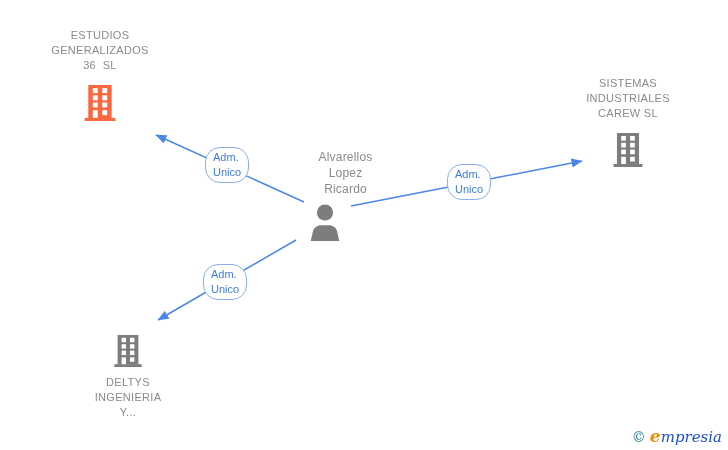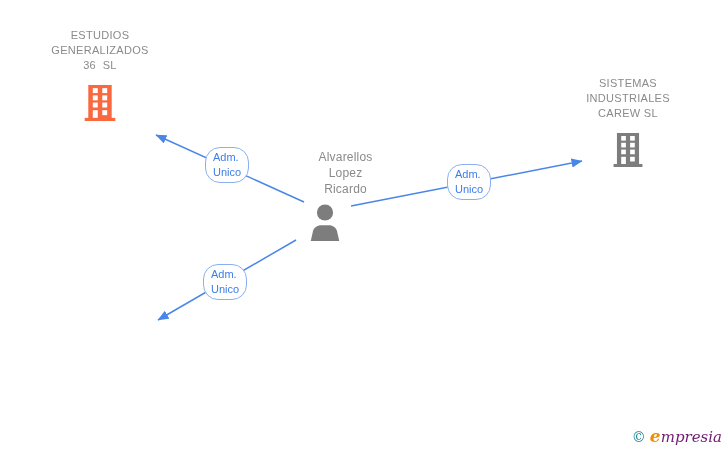--- a/index.html
+++ b/index.html
@@ -25,21 +25,21 @@
     border:1.5px solid #8ab0f2; border-radius:15px;
     color:#3d7de8; font-size:11px; line-height:15px;
     padding:2px 7px 2px 7px; white-space:pre-wrap; text-align:left;
   }
   .footer-logo {
     position:absolute; right:6px; bottom:4px; z-index:2;
     font-family:"DejaVu Serif", serif; font-size:15px; cursor:pointer;
   }
   .footer-logo .copy   { color:#1f8294; font-style:normal; font-size:14px; margin-right:4px; }
   .footer-logo .brand-i{ color:#f08c00; font-style:italic; font-weight:bold; font-size:17px; }
-  .footer-logo .brand-r{ color:#701a75; font-style:italic; }
+  .footer-logo .brand-r{ color:#1d4ed8; font-style:italic; }
 </style>
 </head>
 <body>
 
 <div class="canvas">
 
   <svg class="lines" width="728" height="450">
     <defs>
       <marker id="arrow" markerUnits="userSpaceOnUse" markerWidth="12" markerHeight="10" refX="10.5" refY="4.5" orient="auto">
         <path d="M0,0 L11,4.5 L0,9 Z" fill="#4a86e8"></path>
@@ -95,20 +95,39 @@
 Lopez
 Ricardo</div>
     <div class="node-icon icon-gray" style="margin-top:6px;">
       <svg width="40" height="38" viewBox="0 0 40 40">
         <circle class="fillpart" cx="20" cy="10" r="8.5"></circle>
         <path class="fillpart" d="M5 40 L7.5 29 Q9.5 24.5 14.5 23.5 L25.5 23.5 Q30.5 24.5 32.5 29 L35 40 Z"></path>
       </svg>
     </div>
   </div>
 
+  <div class="node" style="left:48px; top:333px; width:160px;">
+    <div class="node-icon icon-gray">
+      <svg width="32" height="36" viewBox="0 0 40 42">
+        <rect class="fillpart" x="7" y="1" width="26" height="37"></rect>
+        <rect class="fillpart" x="3" y="37.5" width="34" height="3.5"></rect>
+        <rect x="12" y="4.5" width="5.5" height="5.5" fill="#ffffff"></rect>
+        <rect x="22.5" y="4.5" width="5.5" height="5.5" fill="#ffffff"></rect>
+        <rect x="12" y="12.5" width="5.5" height="5.5" fill="#ffffff"></rect>
+        <rect x="22.5" y="12.5" width="5.5" height="5.5" fill="#ffffff"></rect>
+        <rect x="12" y="20.5" width="5.5" height="5.5" fill="#ffffff"></rect>
+        <rect x="22.5" y="20.5" width="5.5" height="5.5" fill="#ffffff"></rect>
+        <rect x="12" y="29" width="5.5" height="8.5" fill="#ffffff"></rect>
+        <rect x="22.5" y="29" width="5.5" height="5.5" fill="#ffffff"></rect>
+      </svg>
+    </div>
+    <div class="node-label" style="margin-top:6px;">DELTYS
+INGENIERIA
+Y...</div>
+  </div>
 
   <div class="edge-label" style="left:205px; top:147px;">Adm.
 Unico</div>
   <div class="edge-label" style="left:447px; top:164px;">Adm.
 Unico</div>
   <div class="edge-label" style="left:203px; top:264px;">Adm.
 Unico</div>
 
   <div class="footer-logo">
     <span class="copy">©</span><span class="brand-i">e</span><span class="brand-r">mpresia</span>

